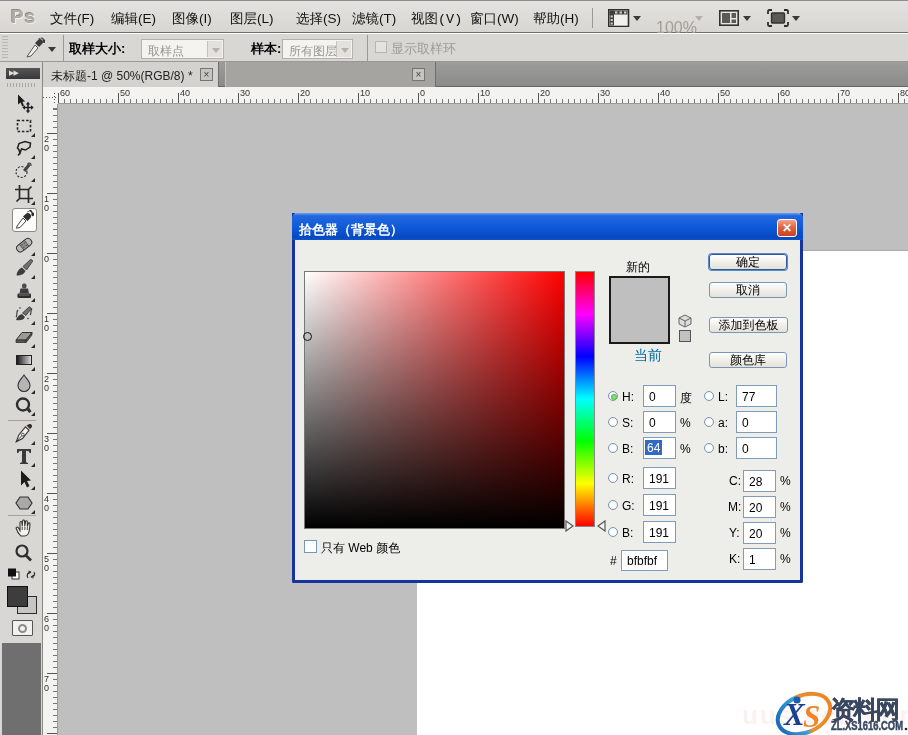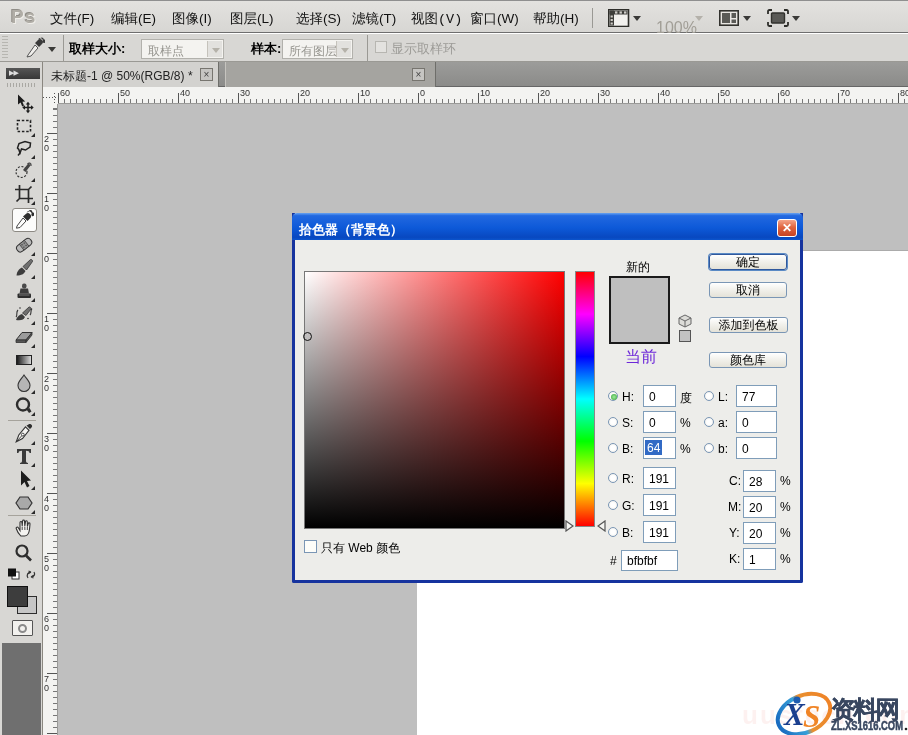--- a/index.html
+++ b/index.html
@@ -97,21 +97,21 @@
     border:1px solid #777;
     background:linear-gradient(to bottom, rgba(0,0,0,0) 0%, #000 100%),
                linear-gradient(to right, #fff 0%, #f00 100%); }
   #svmark { position:absolute; left:11px; top:92px; width:9px; height:9px;
     border:1px solid #111; border-radius:50%; background:transparent; }
   #huebar { position:absolute; left:283px; top:31px; width:20px; height:256px;
     border:1px solid #888;
     background:linear-gradient(to bottom, #f00 0%, #f0f 16.6%, #00f 33.3%, #0ff 50%, #0f0 66.6%, #ff0 83.3%, #f00 100%); }
 
   #newlabel { position:absolute; left:334px; top:19px; font-size:12px; color:#000; }
-  #curlabel { position:absolute; left:333px; top:107px; font-size:16px; color:#6d28d9; }
+  #curlabel { position:absolute; left:342px; top:107px; font-size:14px; color:#0369a1; }
   #swatch { position:absolute; left:317px; top:36px; width:61px; height:68px;
     background:#bfbfbf; border:2px solid #1a1a1a; }
   #minisq { position:absolute; left:387px; top:90px; width:12px; height:12px;
     background:#c2c2c2; border:1px solid #555; }
 
   .xpbtn { position:absolute; left:417px; width:78px; height:16px; background:
     linear-gradient(#ffffff,#f2f1ec 45%,#e4e2d8); border:1px solid #7a96b5;
     border-radius:3px; font-size:12px; color:#000; text-align:center; line-height:14px; }
   #btnOK { top:14px; box-shadow:0 0 0 1px #5a8ac5; border-color:#30589c;}
   #btnCancel { top:42px; }
@@ -120,21 +120,21 @@
 
   .radio { position:absolute; width:10px; height:10px; border-radius:50%;
     border:1px solid #7a96b5; background:radial-gradient(#fff 40%,#e8e6e0); }
   .rdot { position:absolute; left:2px; top:2px; width:6px; height:6px; border-radius:50%;
     background:radial-gradient(#8ee08a 20%,#2da035); }
   .flabel { position:absolute; font-size:12px; color:#000; }
   .fbox { position:absolute; width:33px; height:22px; background:#fff;
     border:1px solid #7f9db9; font-size:12px; color:#000; padding:4px 0 0 5px; }
   .fwide { width:41px; }
   .suffix { position:absolute; font-size:12px; color:#000; }
-  #hexbox { position:absolute; left:329px; top:310px; width:57px; height:21px;
+  #hexbox { position:absolute; left:329px; top:310px; width:47px; height:21px;
     background:#fff; border:1px solid #7f9db9; font-size:12px; padding:3px 0 0 5px; }
   #hexlbl { position:absolute; left:318px; top:314px; font-size:12px; }
   #webonly { position:absolute; left:12px; top:300px; width:13px; height:13px;
     background:#fdfdf9; border:1px solid #7a96b5; }
   #weblbl { position:absolute; left:29px; top:300px; font-size:12px; color:#000; }
   #selhl { position:absolute; left:353px; top:200px; width:17px; height:15px;
     background:#316ac5; }
   #selhl span { position:absolute; left:2px; top:1px; font-size:12px; color:#fff; }
 
   

